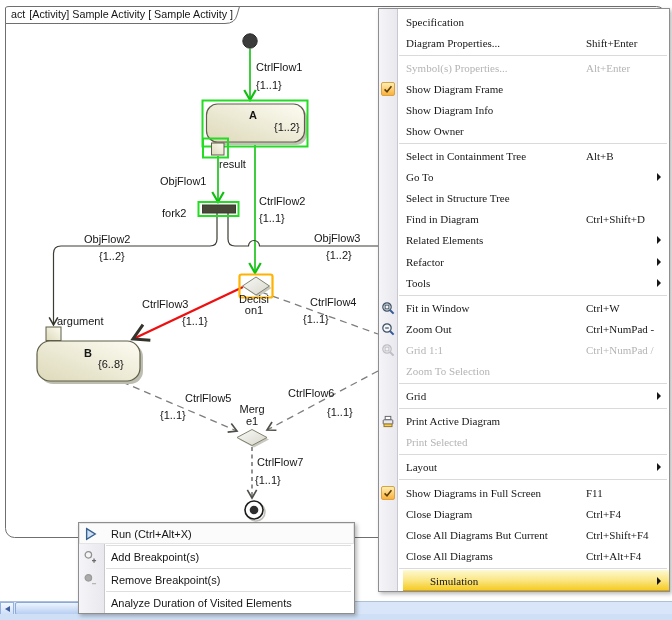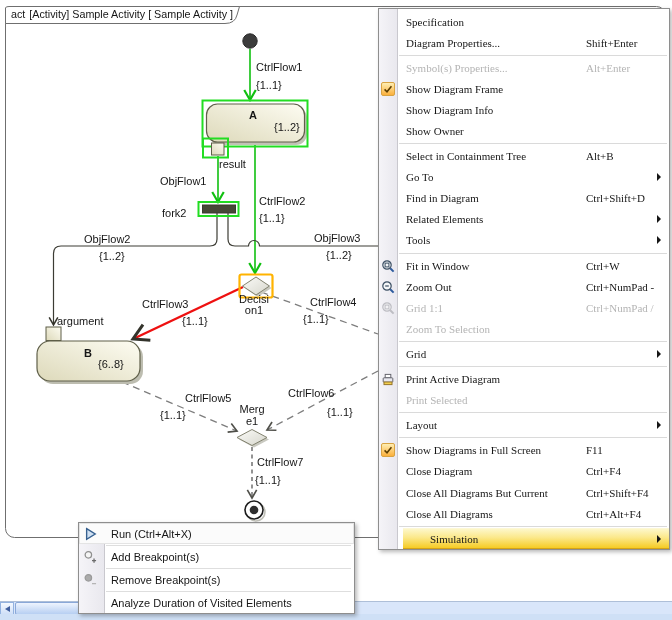--- a/index.html
+++ b/index.html
@@ -192,25 +192,32 @@
       <div class="msep"></div>
       <div class="mi">
         <span class="mi-label">Select in Containment Tree</span>
         <span class="mi-short">Alt+B</span>
       </div>
       <div class="mi">
         <span class="mi-label">Go To</span>
         <span class="mi-arrow"></span>
       </div>
       <div class="mi">
+        <span class="mi-label">Select in Structure Tree</span>
+      </div>
+      <div class="mi">
         <span class="mi-label">Find in Diagram</span>
         <span class="mi-short">Ctrl+Shift+D</span>
       </div>
       <div class="mi">
         <span class="mi-label">Related Elements</span>
+        <span class="mi-arrow"></span>
+      </div>
+      <div class="mi">
+        <span class="mi-label">Refactor</span>
         <span class="mi-arrow"></span>
       </div>
       <div class="mi">
         <span class="mi-label">Tools</span>
         <span class="mi-arrow"></span>
       </div>
       <div class="msep"></div>
       <div class="mi">
         <span class="mi-icon">
           <svg viewBox="0 0 14 14">

